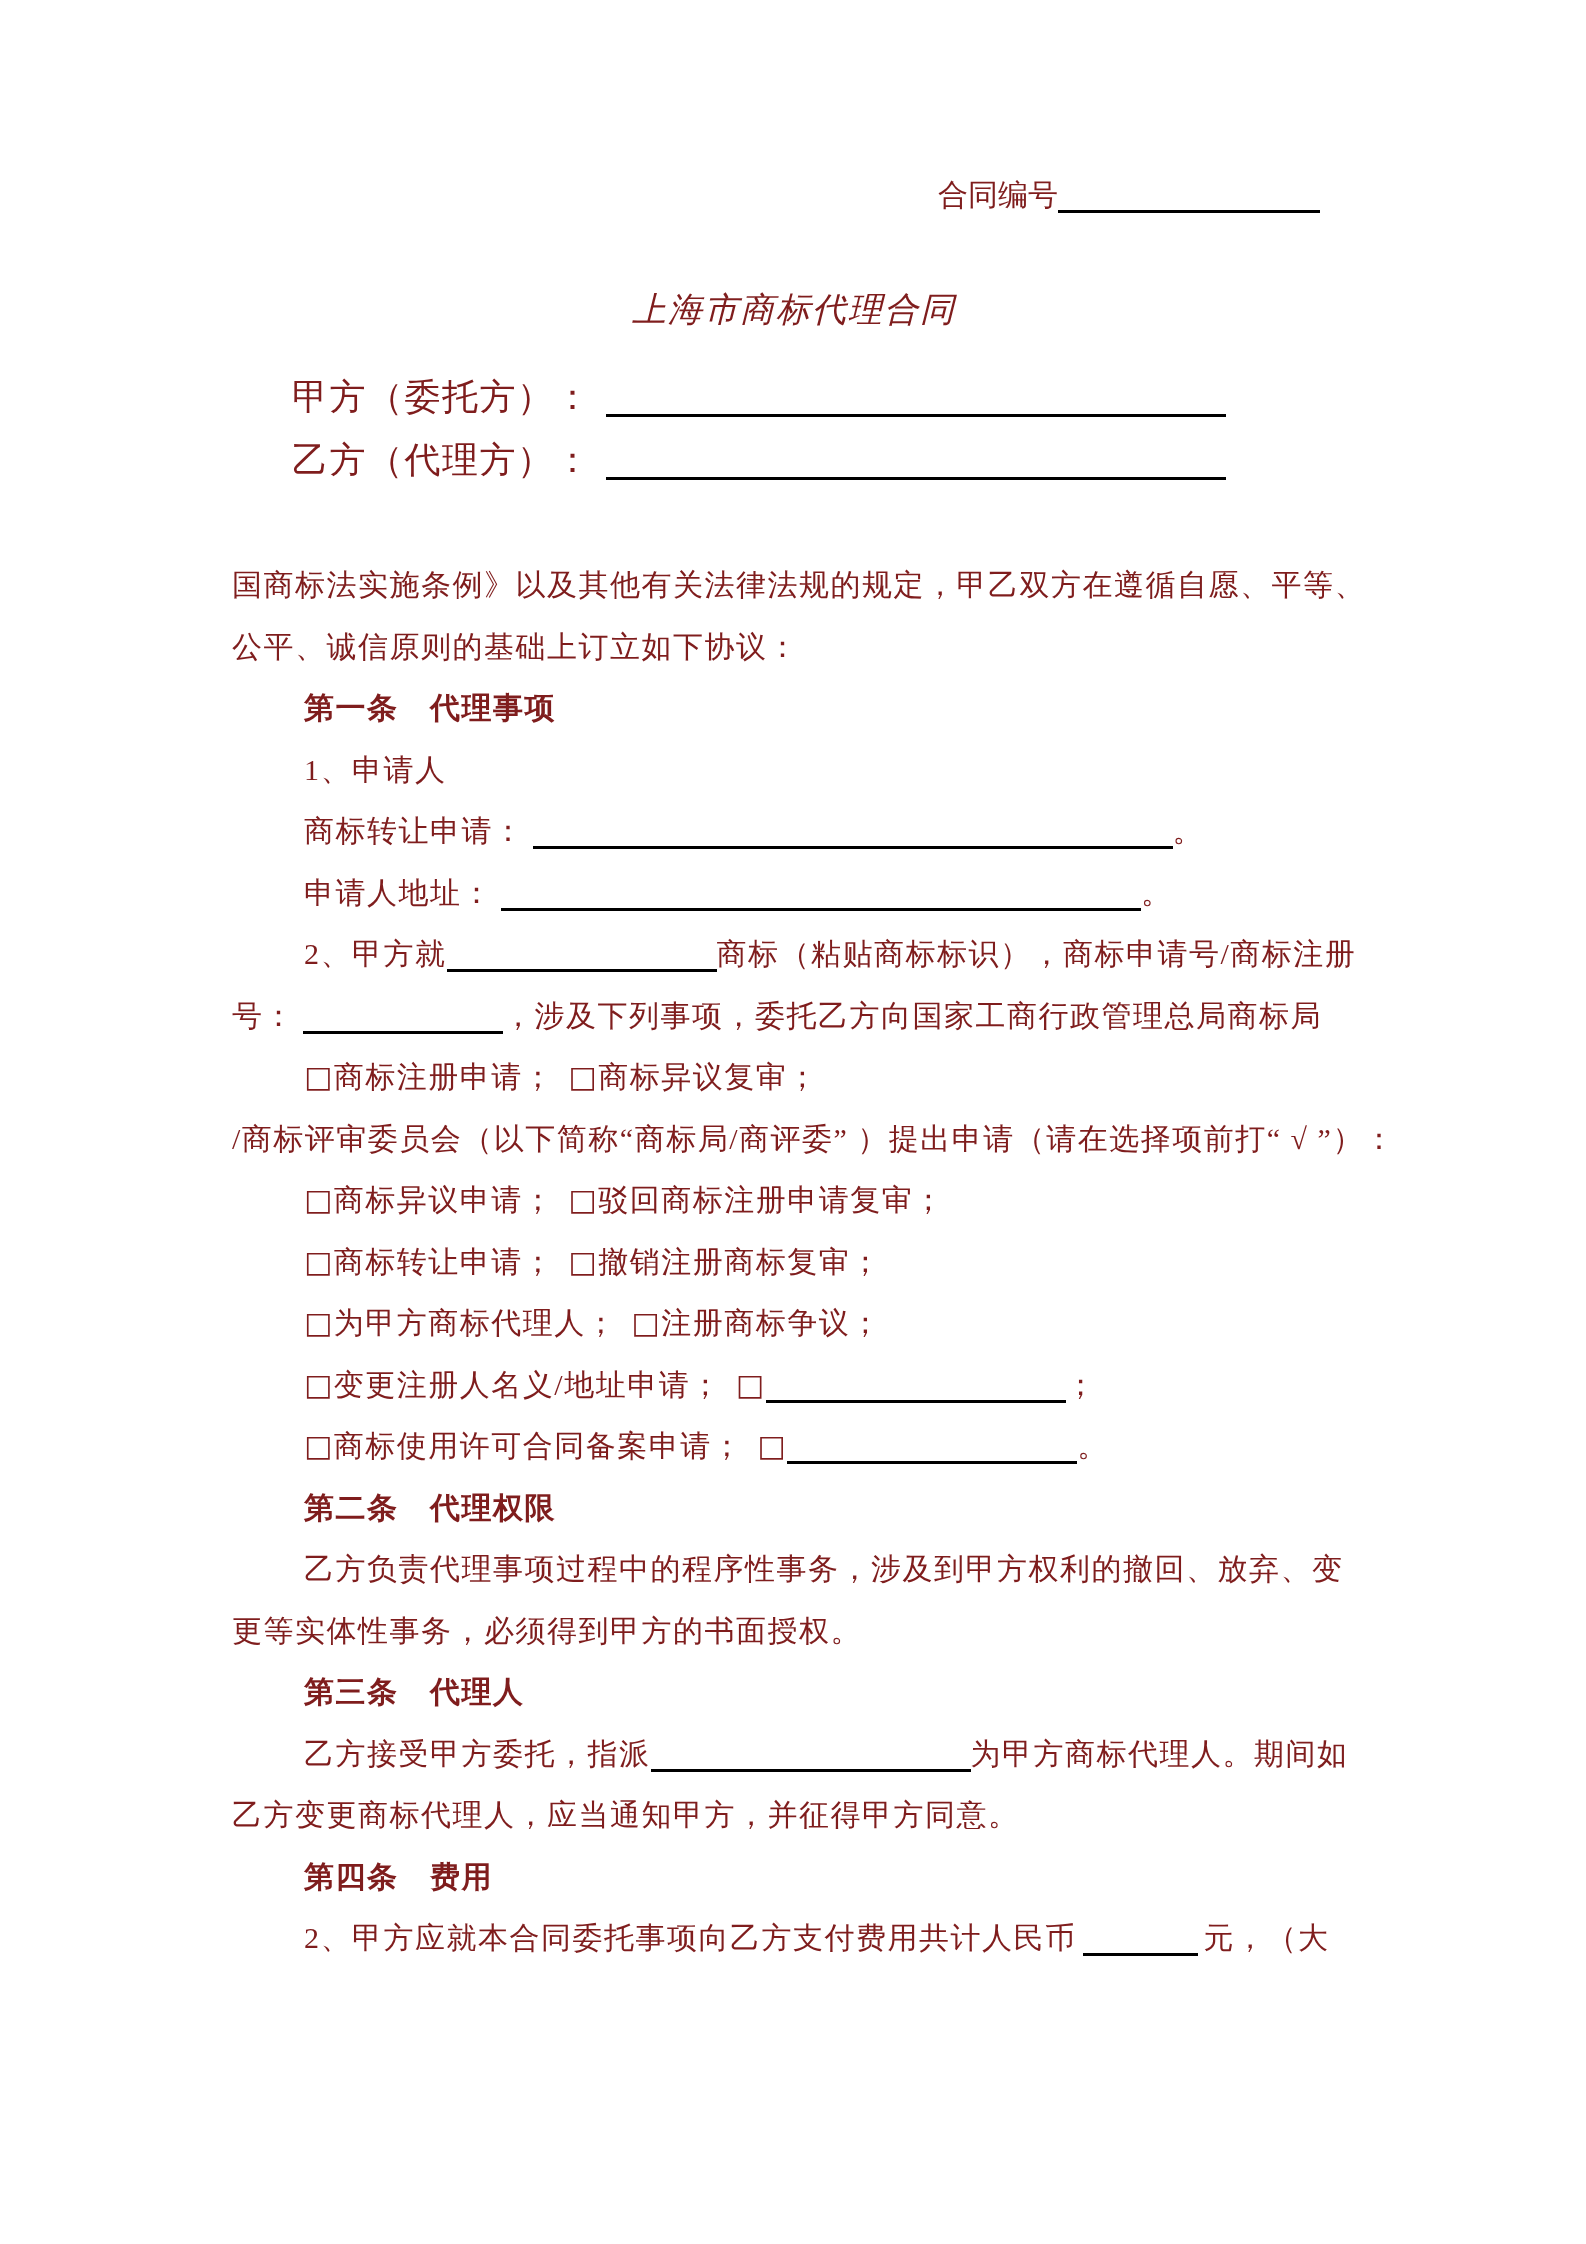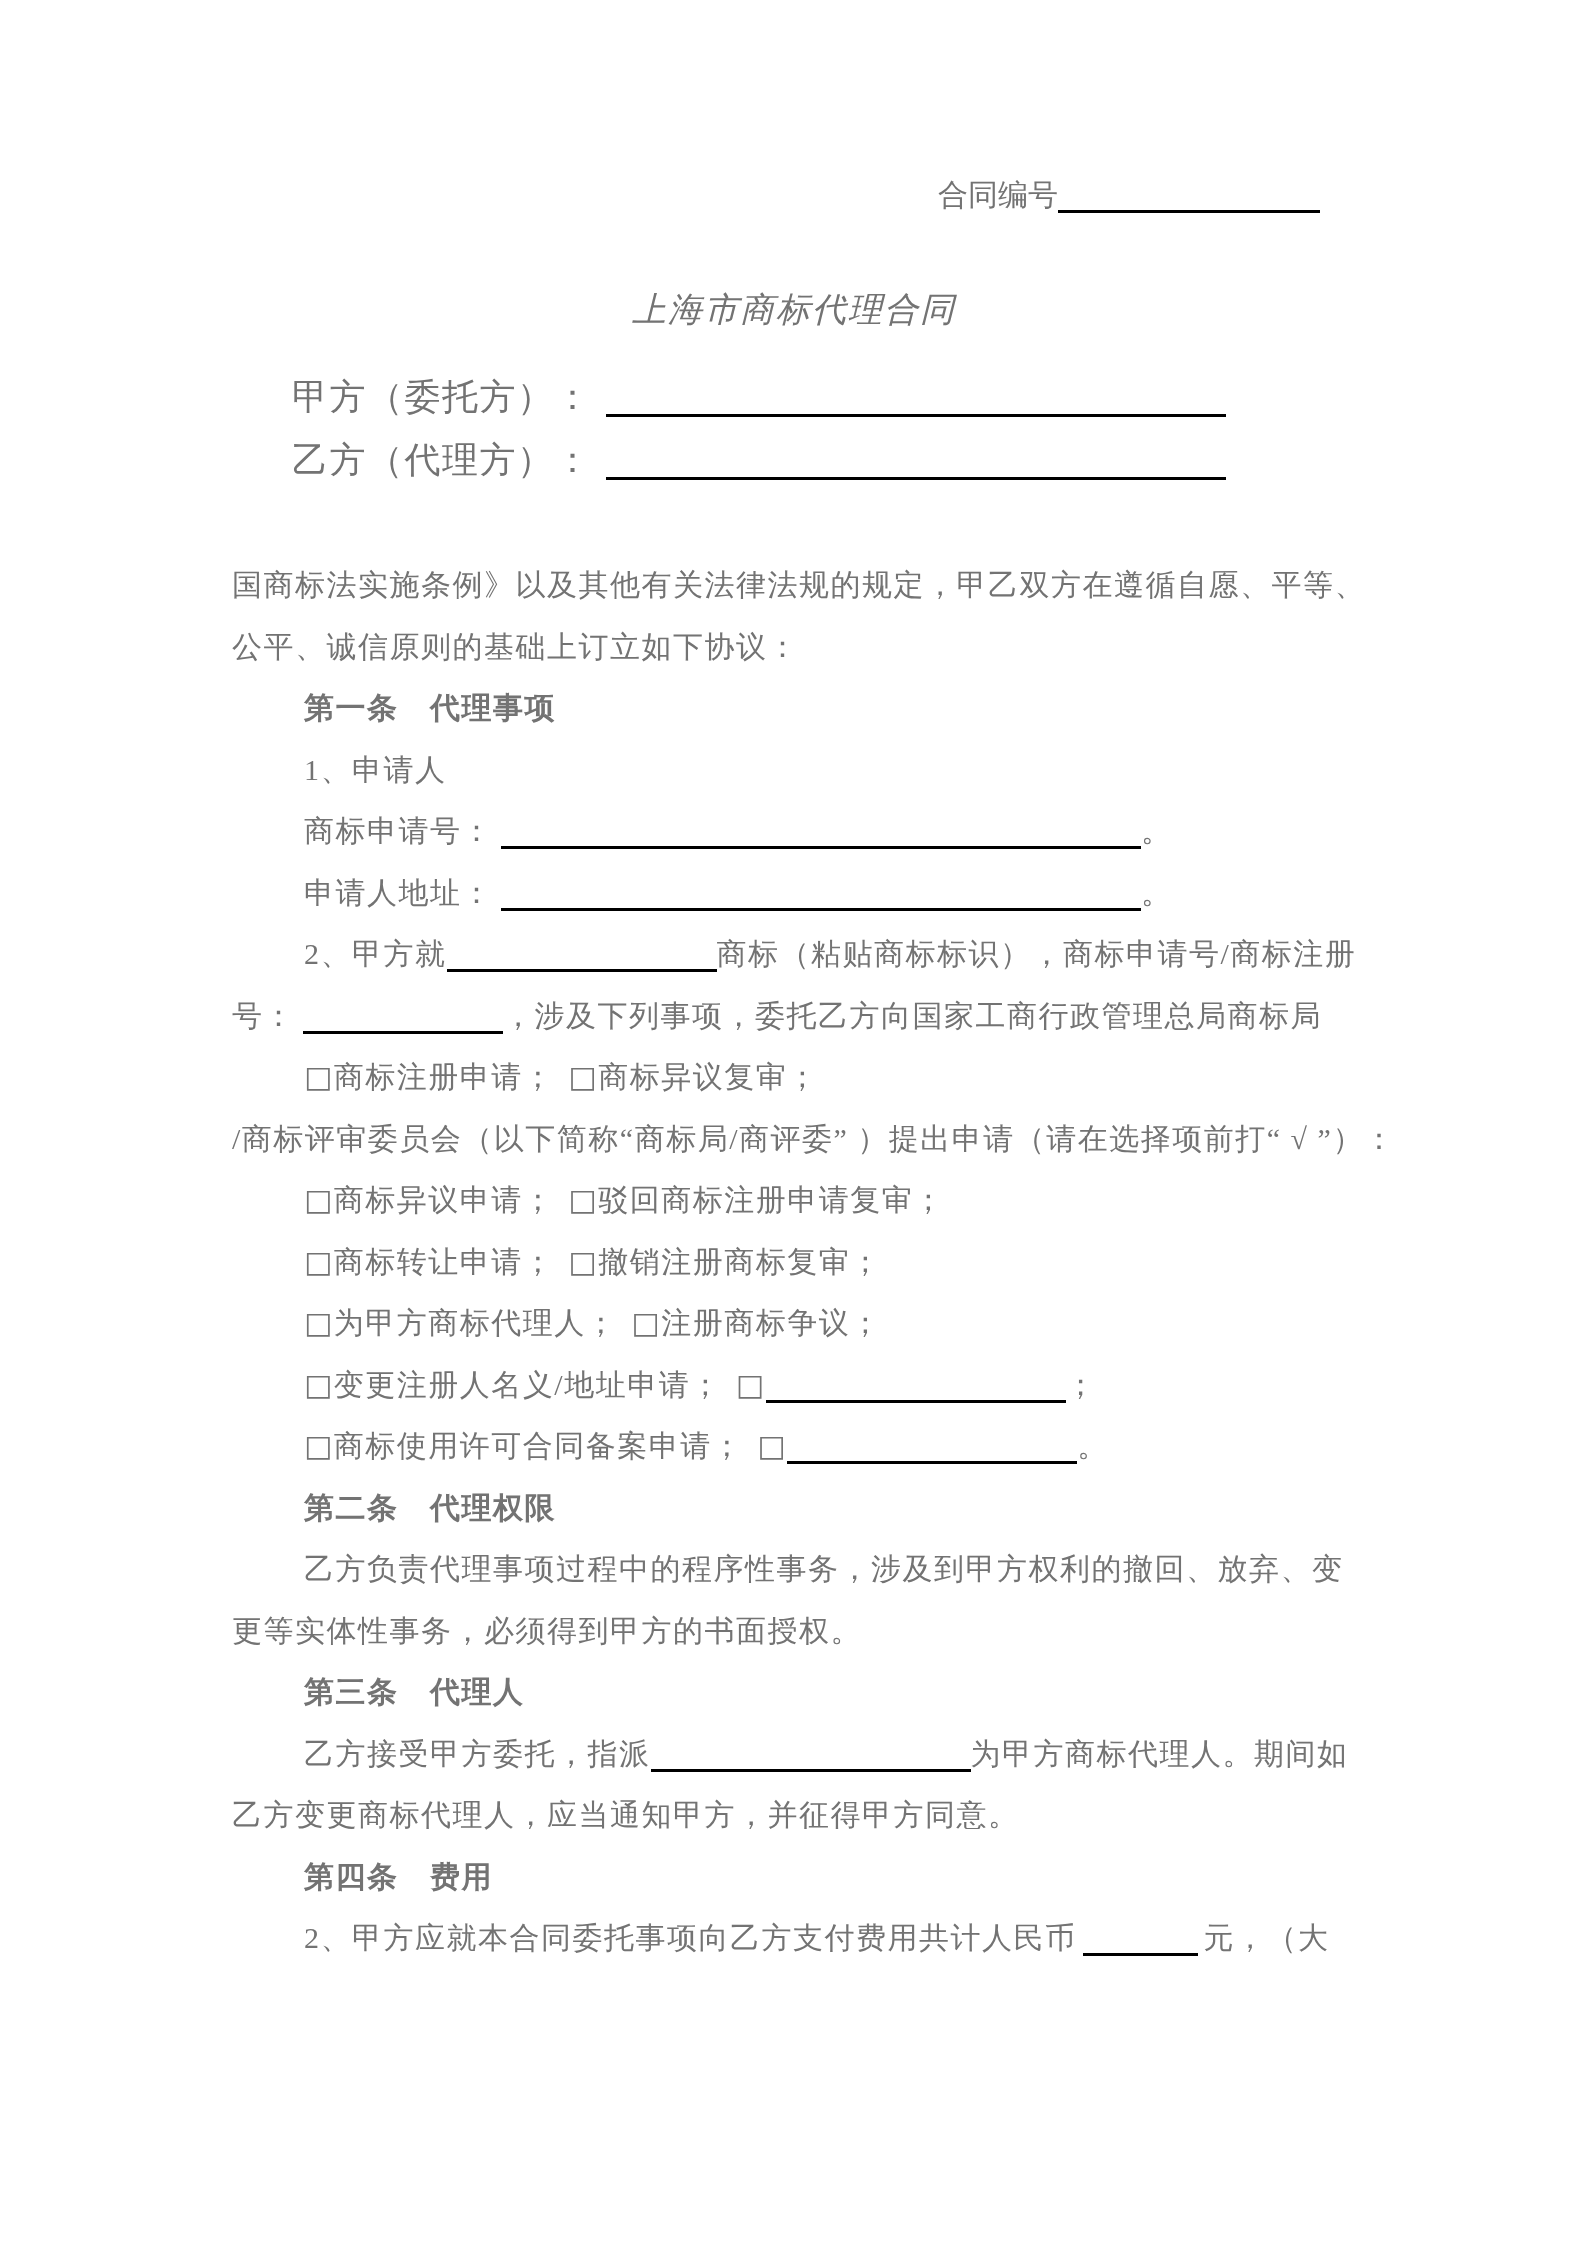--- a/index.html
+++ b/index.html
@@ -3,21 +3,21 @@
 <meta charset="utf-8">
 <style>
   html,body{margin:0;padding:0;background:#e8e8e8;}
   .page{
     position:relative;
     width:1586px;height:2244px;
     background:#ffffff;
     box-sizing:border-box;
     padding:165px 0 0 232px;
     font-family:"Liberation Serif","DejaVu Serif",serif;
-    color:#737373;
+    color:#7f1d1d;
     overflow:hidden;
   }
   .line{
     font-size:30px;
     line-height:61.5px;
     letter-spacing:1.5px;
     white-space:nowrap;
   }
   .indent{padding-left:72px;}
   .heading{
@@ -96,21 +96,21 @@
 
   <div class="body-block">
 
     <div class="line">国商标法实施条例》以及其他有关法律法规的规定，甲乙双方在遵循自愿、平等、</div>
     <div class="line">公平、诚信原则的基础上订立如下协议：</div>
 
     <div class="line indent heading">第一条　代理事项</div>
     <div class="line indent">1、申请人</div>
 
     <div class="line indent">
-      <span>商标申请号：</span><span class="blank w-name"></span><span>。</span>
+      <span>商标转让申请：</span><span class="blank w-name"></span><span>。</span>
     </div>
     <div class="line indent">
       <span>申请人地址：</span><span class="blank w-name"></span><span>。</span>
     </div>
 
     <div class="line indent">
       <span>2、甲方就</span><span class="blank w-mark"></span><span>商标（粘贴商标标识），商标申请号/商标注册</span>
     </div>
     <div class="line">
       <span>号：</span><span class="blank w-regno"></span><span>，涉及下列事项，委托乙方向国家工商行政管理总局商标局</span>

